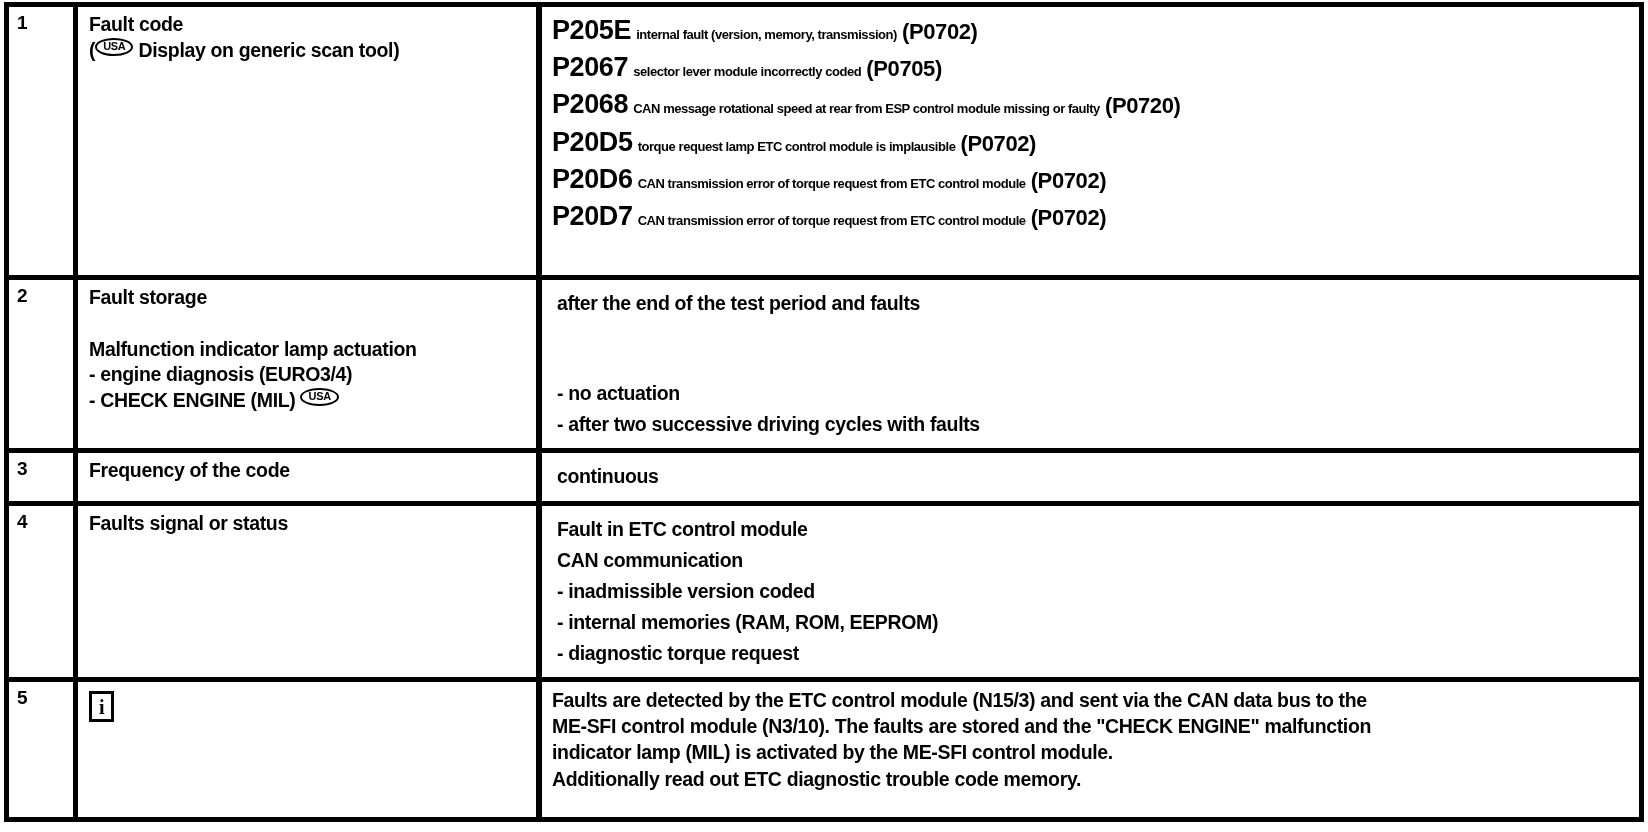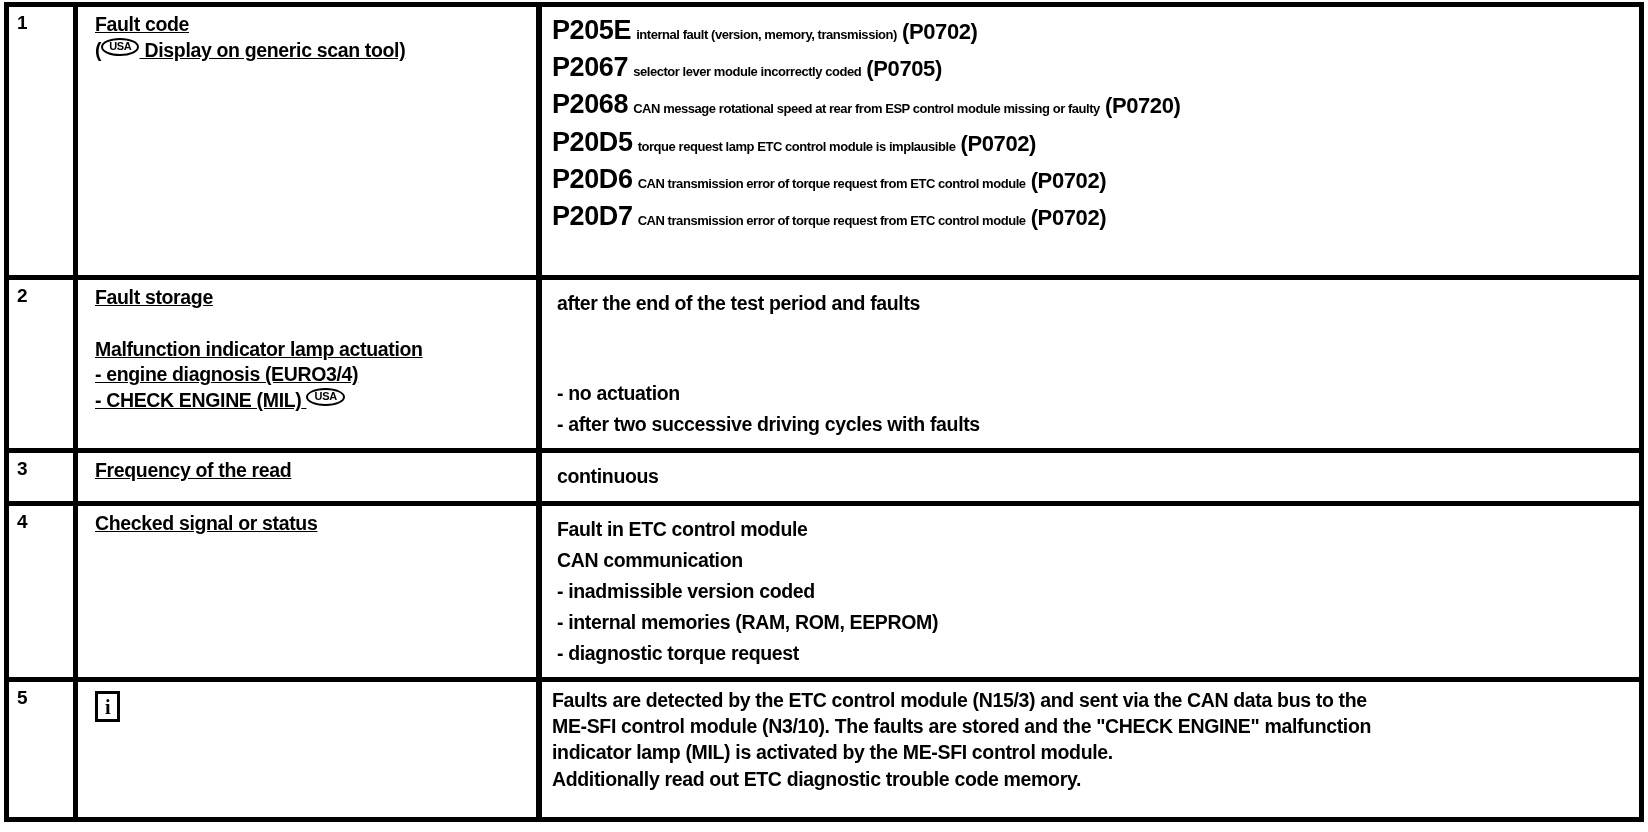--- a/index.html
+++ b/index.html
@@ -49,26 +49,25 @@
     font-size: 19px;
     font-weight: bold;
     letter-spacing: -0.2px;
   }
 
   .c-label {
     width: 464px;
     flex: 0 0 464px;
     border-right: 6px solid #000;
     box-sizing: border-box;
-    padding: 5px 6px 6px 17px;
+    padding: 5px 6px 6px 11px;
     font-size: 19.5px;
     font-weight: bold;
     line-height: 1.32;
     letter-spacing: -0.35px;
-    text-decoration: underline;
   }
 
   .c-value {
     flex: 1 1 auto;
     box-sizing: border-box;
     padding: 5px 8px 6px 10px;
     font-size: 19.5px;
     font-weight: bold;
     line-height: 1.34;
     letter-spacing: -0.35px;
@@ -202,31 +201,31 @@
         <div class="sub-line">after the end of the test period and faults</div>
         <div class="val-gap"></div>
         <div class="sub-line">- no actuation</div>
         <div class="sub-line">- after two successive driving cycles with faults</div>
       </div>
     </div>
 
     <div class="row row-3">
       <div class="c-num">3</div>
       <div class="c-label">
-        <div>Frequency of the read</div>
+        <div>Frequency of the code</div>
       </div>
       <div class="c-value">
         <div class="sub-line">continuous</div>
       </div>
     </div>
 
     <div class="row row-4">
       <div class="c-num">4</div>
       <div class="c-label">
-        <div>Checked signal or status</div>
+        <div>Faults signal or status</div>
       </div>
       <div class="c-value">
         <div class="sub-line">Fault in ETC control module</div>
         <div class="sub-line">CAN communication</div>
         <div class="sub-line">- inadmissible version coded</div>
         <div class="sub-line">- internal memories (RAM, ROM, EEPROM)</div>
         <div class="sub-line">- diagnostic torque request</div>
       </div>
     </div>
 

